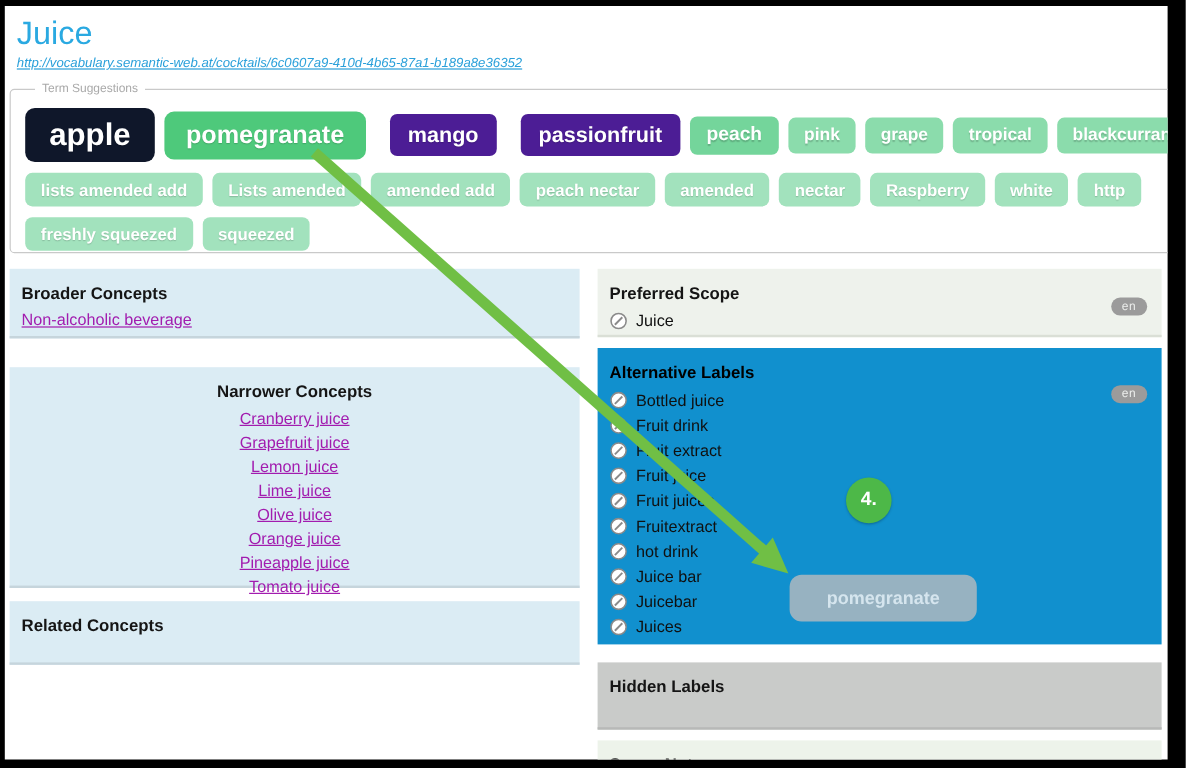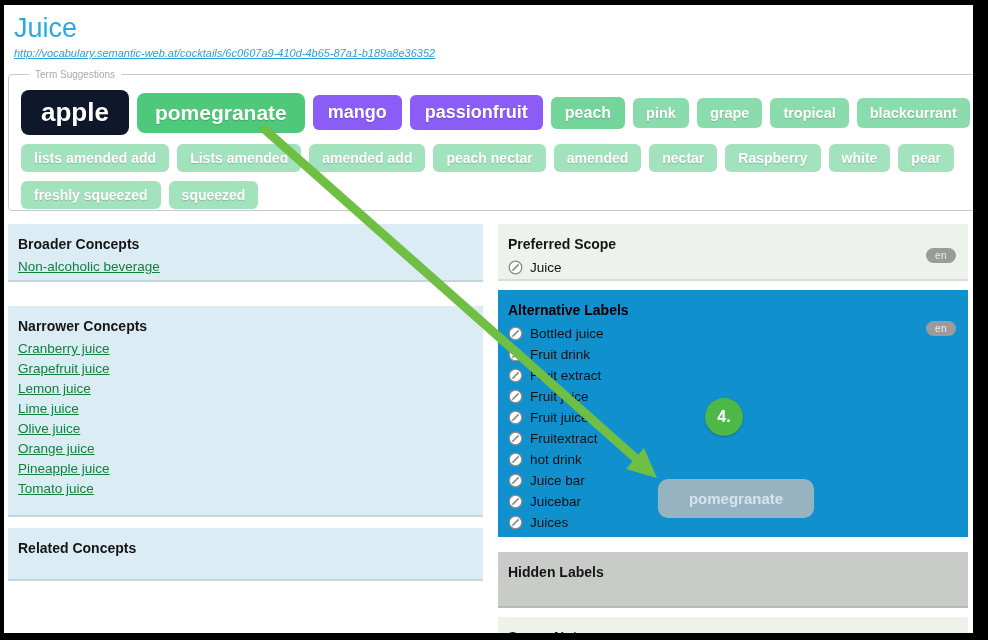--- a/index.html
+++ b/index.html
@@ -18,35 +18,35 @@
   
   fieldset.ts{position:absolute;left:4px;top:64px;width:933px;height:118px;
     border:1px solid #c9c9c9;border-radius:4px;padding:10px 12px 12px;margin:0;}
   fieldset.ts legend{color:#a9a9a9;font-size:10px;padding:0 6px;margin-left:8px;}
   .tag-row{display:flex;align-items:center;gap:8px;margin-bottom:9px;flex-wrap:nowrap;}
   .tag{display:inline-flex;align-items:center;justify-content:center;
     color:#fff;font-weight:bold;border-radius:6px;white-space:nowrap;cursor:pointer;
     text-shadow:0 1px 1px rgba(0,0,0,0.18);}
   .t1{font-size:26px;padding:7px 20px;background:#0f172a;border-radius:8px;}
   .t2{font-size:21px;padding:8px 18px;background:#4ec97b;border-radius:8px;}
-  .t3{font-size:18px;padding:7px 15px;background:#8b5cf6;}
+  .t3{font-size:18px;padding:7px 15px;background:#4c1d95;margin-left:12px;}
   .t4{font-size:16px;padding:7px 14px;background:#74d59b;}
   .t5{font-size:14.5px;padding:7px 13px;background:#8bdcac;}
   .t6{font-size:14px;padding:6px 13px;background:#a2e2bd;}
   
   .col-left{position:absolute;left:4px;top:219px;width:475px;}
   .col-right{position:absolute;left:494px;top:219px;width:470px;}
   .box{position:relative;box-sizing:border-box;}
   .box h3{margin:0;padding:12px 10px 0;font-size:14px;color:#151515;font-weight:bold;}
   .panel-blue{background:#dbecf4;border-bottom:2px solid #c6d5dc;}
   .links{padding:5px 10px 0;}
-  .links a{display:block;font-size:13.5px;color:#15803d;text-decoration:underline;
+  .links a{display:block;font-size:13.5px;color:#a21caf;text-decoration:underline;
     line-height:20px;}
   .box-broader{height:58px;}
-  .box-narrower{height:211px;margin-top:24px;}
+  .box-narrower{height:184px;margin-top:24px;text-align:center;}
   .box-related{height:53px;margin-top:11px;}
   .box-preferred{height:57px;background:#eef2ec;border-bottom:2px solid #dadfd6;}
   .box-alt{height:247px;margin-top:9px;background:#1190ce;}
   .box-alt h3{color:#000000;}
   .box-hidden{height:56px;margin-top:15px;background:#c9cbc9;border-bottom:2px solid #b7b9b7;}
   .box-scope{height:40px;margin-top:9px;background:#edf3ea;}
   .label-items{padding:5px 10px 0;}
   .label-item{display:flex;align-items:center;font-size:13.5px;color:#101010;height:21px;}
   .label-item .eicon{display:inline-flex;margin-right:7px;flex:0 0 auto;}
   .lang-badge{position:absolute;right:12px;background:#9b9b9b;color:#eceeec;
@@ -89,21 +89,21 @@
       </div>
     <div class="tag-row">
         <span class="tag t6">lists amended add</span>
         <span class="tag t6">Lists amended</span>
         <span class="tag t6">amended add</span>
         <span class="tag t6">peach nectar</span>
         <span class="tag t6">amended</span>
         <span class="tag t6">nectar</span>
         <span class="tag t6">Raspberry</span>
         <span class="tag t6">white</span>
-        <span class="tag t6">pear</span>
+        <span class="tag t6">http</span>
       </div>
     <div class="tag-row">
         <span class="tag t6">freshly squeezed</span>
         <span class="tag t6">squeezed</span>
       </div>
   </fieldset>
 
   <div class="col-left">
     <div class="box panel-blue box-broader">
       <h3>Broader Concepts</h3>

